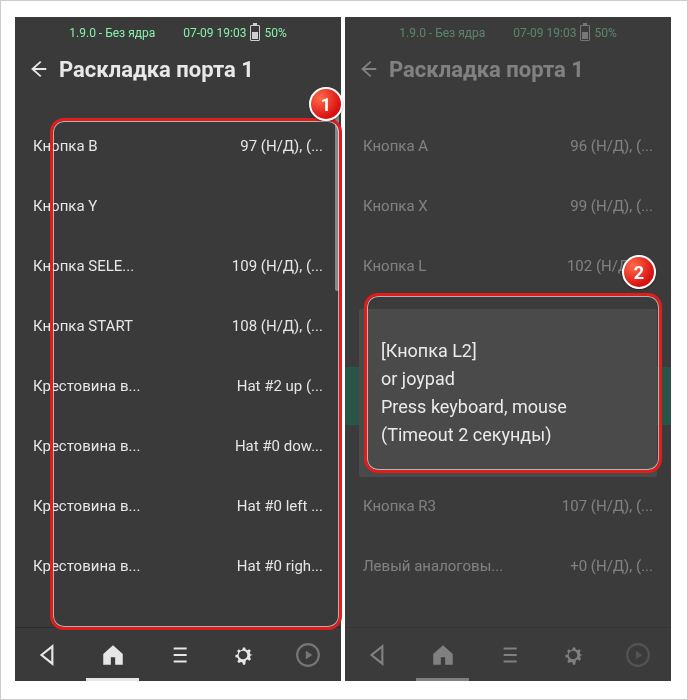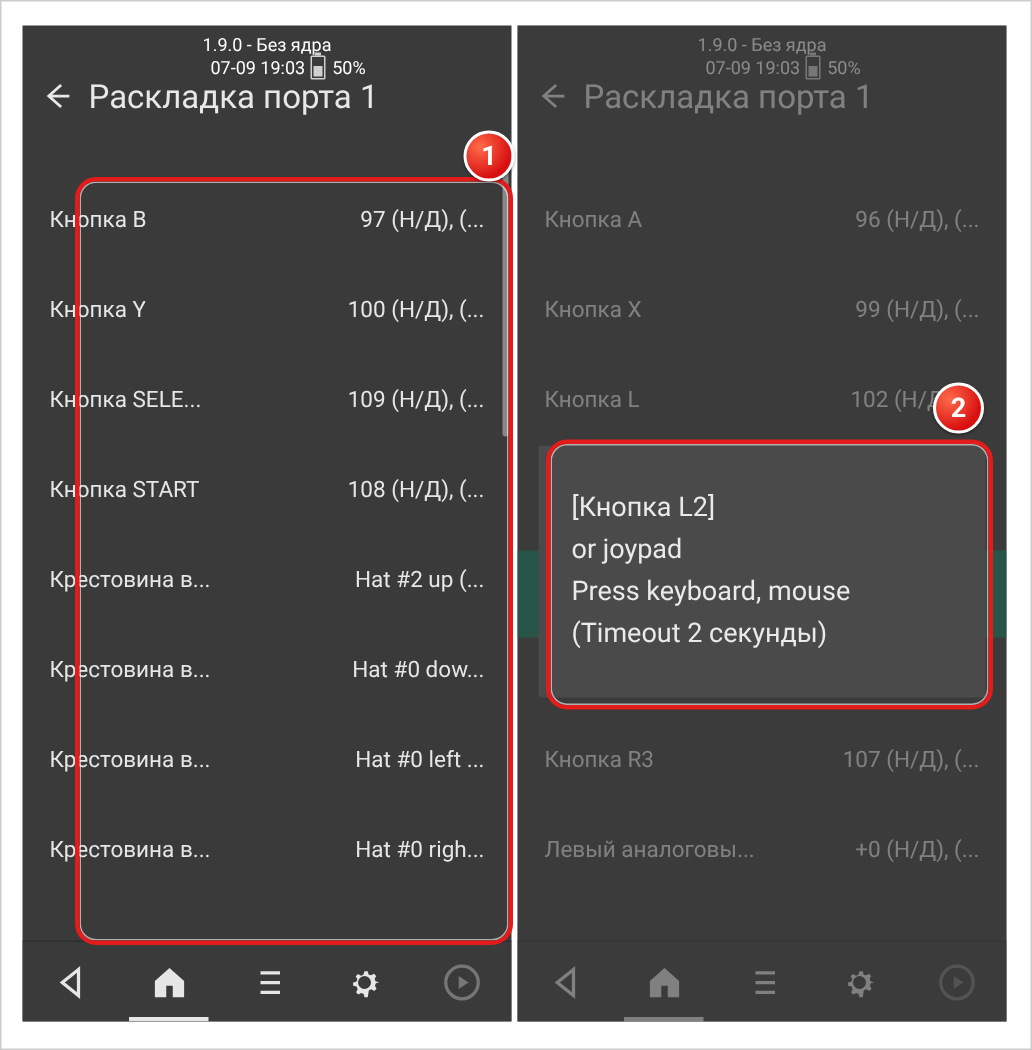--- a/index.html
+++ b/index.html
@@ -33,26 +33,25 @@
     content: "";
     position: absolute;
     inset: 0;
     background: rgba(60,60,60,0.6);
     pointer-events: none;
     z-index: 5;
   }
   .statusbar {
     display: flex;
     align-items: center;
-    justify-content: flex-start;
+    justify-content: center;
     padding: 6px 10px 2px 10px;
     font-size: 12px;
-    color: #ffffff;
+    color: #86efac;
     height: 28px;
-    flex-direction: column;
   }
   .statusbar .left, .statusbar .right { display: inline-block; }
   .statusbar .right { display: flex; align-items: center; gap: 4px; padding-left: 28px; }
   .battery-icon {
     width: 10px; height: 16px;
     border: 1px solid #cfcfcf;
     border-radius: 1px;
     position: relative;
     display: inline-block;
   }
@@ -65,26 +64,27 @@
   }
   .battery-icon::after {
     content: "";
     position: absolute;
     bottom: 1px; left: 1px; right: 1px;
     height: 50%;
     background: #cfcfcf;
   }
   .appbar {
     display: flex;
-    align-items: flex-start;
+    align-items: center;
     gap: 10px;
     padding: 8px 12px 10px 12px;
     color: #e8e8e8;
     font-size: 22px;
     height: 50px;
+    font-weight: bold;
   }
   .arrow-left {
     width: 22px; height: 22px; display:inline-flex; align-items:center; justify-content:center;
   }
   .arrow-left svg { width: 22px; height: 22px; }
   .list {
     flex: 1;
     overflow: hidden;
     position: relative;
     z-index: 1;
@@ -154,21 +154,21 @@
     z-index: 11;
     box-shadow: 0 1px 2px rgba(0,0,0,0.4);
   }
   .badge1 { left: 309px; top: 87px; }
   .badge2 { left: 622px; top: 255px; }
 
   
   .dialog {
     position: absolute;
     left: 14px; right: 14px;
-    top: 280px;
+    top: 292px;
     background: #4a4a4a;
     color: #eaeaea;
     padding: 28px 22px;
     font-size: 18px;
     line-height: 1.55;
     z-index: 8;
     border-radius: 2px;
   }
   .green-strip {
     position: absolute;
@@ -202,21 +202,20 @@
       <span>Раскладка порта 1</span>
     </div>
     <div class="scroll-indicator"></div>
     <div class="list">
       <div class="row">
           <span class="label">Кнопка B</span>
           <span class="value">97 (Н/Д), (...</span>
         </div>
       <div class="row">
           <span class="label">Кнопка Y</span>
-          <span class="value">100 (Н/Д), (...</span>
         </div>
       <div class="row">
           <span class="label">Кнопка SELE...</span>
           <span class="value">109 (Н/Д), (...</span>
         </div>
       <div class="row">
           <span class="label">Кнопка START</span>
           <span class="value">108 (Н/Д), (...</span>
         </div>
       <div class="row">

